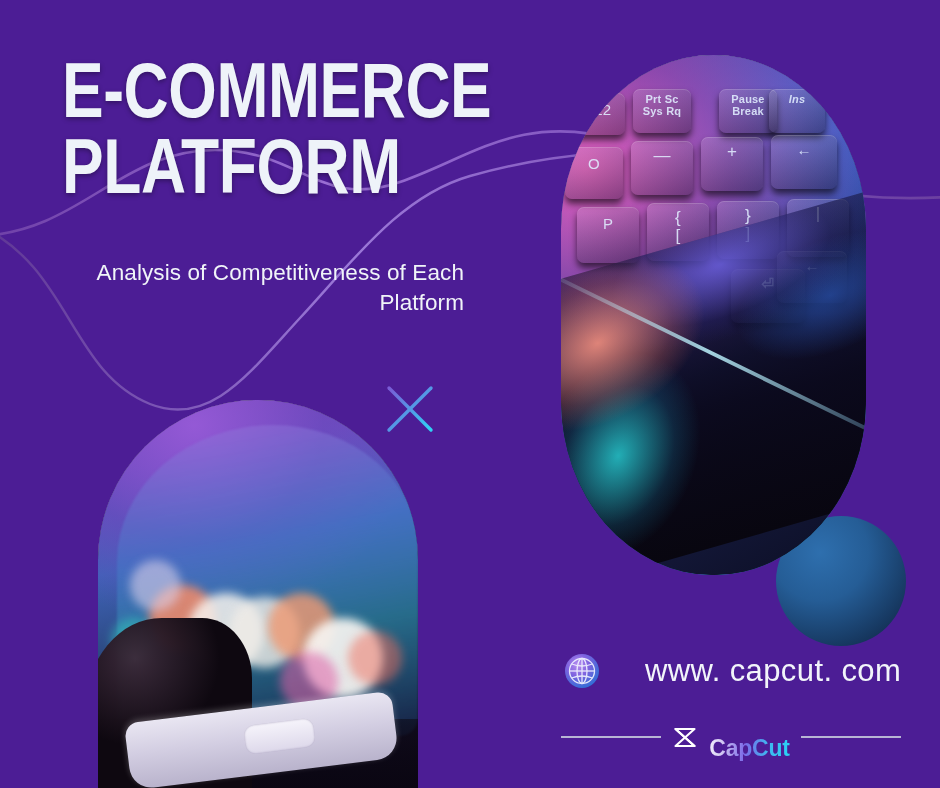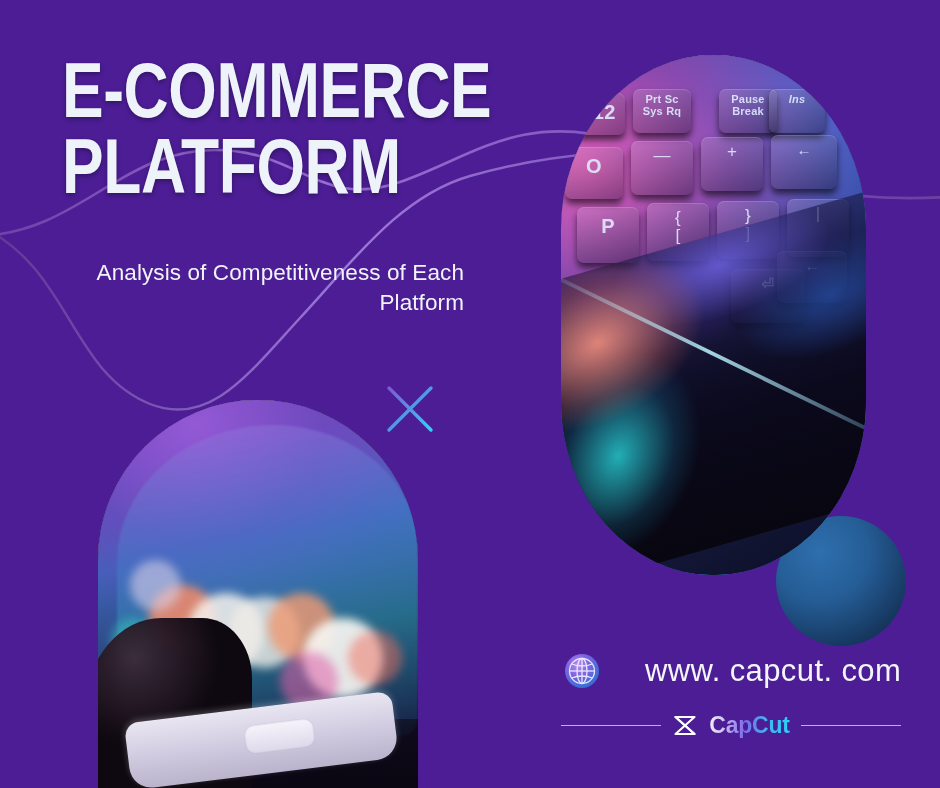--- a/index.html
+++ b/index.html
@@ -139,21 +139,21 @@
     color: rgba(225,238,255,0.88);
     font-size: 11px;
     font-weight: 700;
     text-align: center;
     line-height: 1.08;
     padding-top: 5px;
     box-sizing: border-box;
     letter-spacing: 0.2px;
     overflow: hidden;
   }
-  .key.big { font-size: 20px; padding-top: 9px; font-weight: 700; }
+  .key.big { font-size: 15px; padding-top: 9px; font-weight: 400; }
   .key.sym { font-size: 17px; padding-top: 6px; font-weight: 500; }
   .key.arrow { font-size: 15px; padding-top: 7px; }
   
   .kb-scene {
     position: absolute;
     left: -6%;
     top: 44%;
     width: 112%;
     height: 60%;
     background:
@@ -273,20 +273,21 @@
   .brand-mark { width: 26px; height: 23px; flex: 0 0 26px; }
   .brand-name {
     font-size: 23px;
     font-weight: 700;
     letter-spacing: -0.2px;
     background: linear-gradient(95deg, #f3f0fb 0%, #cfc4f2 18%, #7b6ae8 44%, #3fb6ef 72%, #27d6f6 100%);
     -webkit-background-clip: text;
     background-clip: text;
     color: transparent;
     white-space: nowrap;
+    margin-top: 23px;
   }
 </style>
 </head>
 <body>
 
 <div id="poster">
 
   <svg class="waves" viewBox="0 0 940 788" preserveAspectRatio="none">
     <defs>
       <linearGradient id="wg" x1="0" y1="0" x2="1" y2="0">

